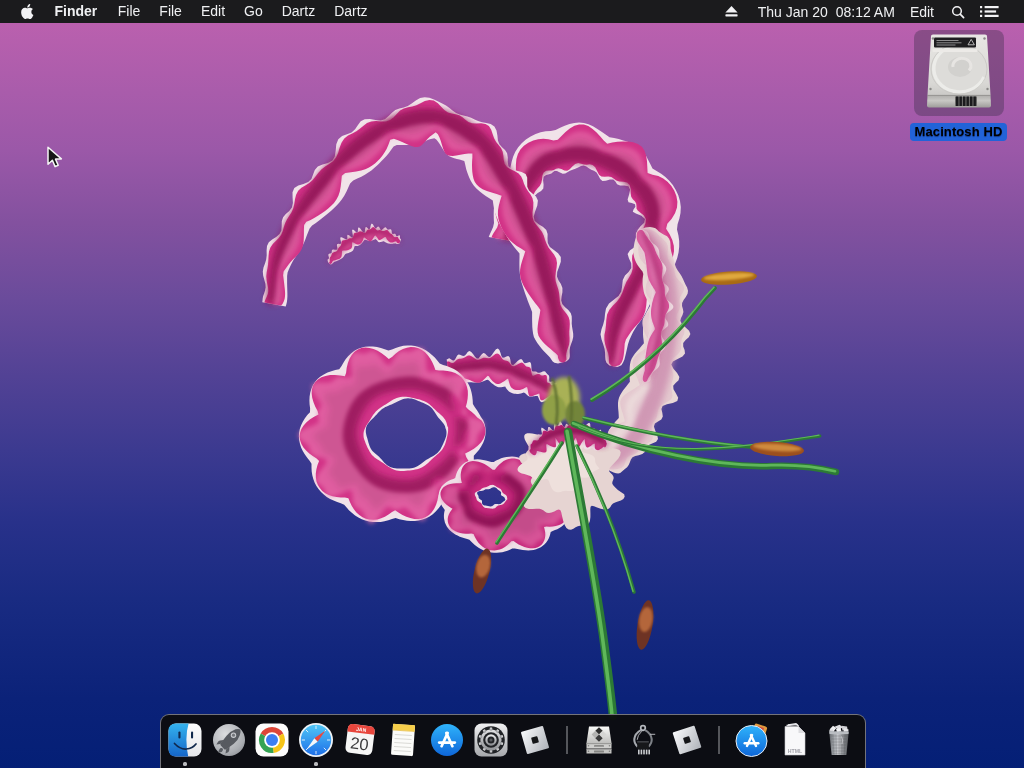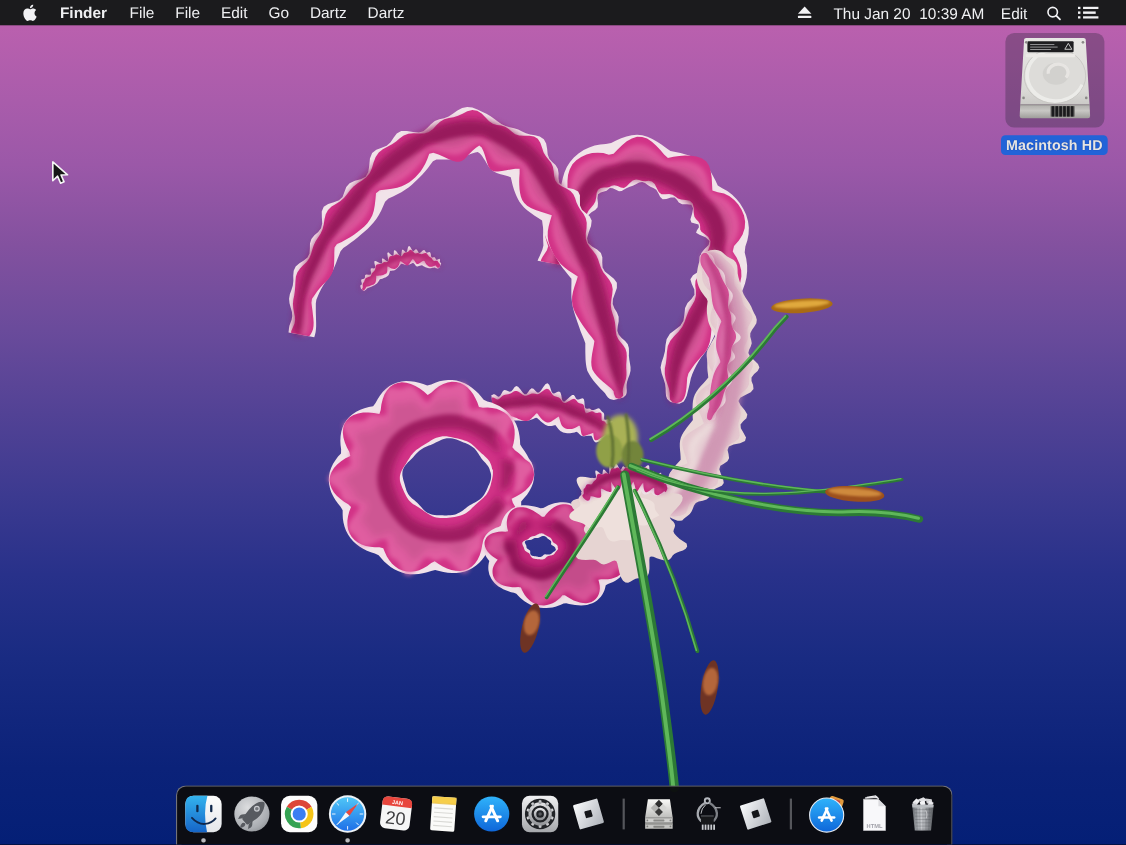--- a/index.html
+++ b/index.html
@@ -22,21 +22,21 @@
   .menu-item.app{font-weight:700;padding:0 11px;}
   #apple-menu{padding:0 10px 0 21px;display:flex;align-items:center;}
   #menubar .right{position:absolute;right:0;top:0;height:23px;display:flex;
     align-items:center;padding-right:25px;}
   .status-item{padding:0 8px;white-space:nowrap;display:flex;align-items:center;text-align:center;}
   
   #hd-icon{position:absolute;left:914px;top:30px;width:90px;height:86px;
     background:rgba(48,40,62,0.34);border-radius:8px;}
   #hd-icon svg{position:absolute;left:8px;top:3px;}
   #hd-label{position:absolute;left:910px;top:123px;width:97px;height:18px;
-    background:#2263d8;border-radius:4px;color:#e5e5e5;font-size:13px;
+    background:#2263d8;border-radius:4px;color:#000000;font-size:13px;
     font-weight:700;text-align:center;line-height:18px;
     text-shadow:0 0.5px 1px rgba(0,0,30,0.45);letter-spacing:0.1px;}
   
   #dock{position:absolute;left:160px;top:714px;width:706px;height:54px;
     background:rgba(13,13,15,0.96);
     border:1.5px solid rgba(185,185,192,0.6);border-bottom:none;
     border-radius:9px 9px 0 0;box-sizing:border-box;
     display:flex;align-items:flex-start;gap:7.7px;padding:7px 0 0 6px;}
   .dock-item{width:36px;height:36px;position:relative;flex:none;}
   .dock-item svg{display:block;}
@@ -169,21 +169,21 @@
       <span class="menu-item">Dartz</span>
     </div>
     <div class="right">
       <span class="status-item">
         <svg width="15" height="13" viewBox="0 0 15 13">
           <path fill="#f2f2f4" d="M7.5 1 L13.6 7.4 H1.4 Z"></path>
           <rect x="1.4" y="9.3" width="12.2" height="2.1" rx="0.6" fill="#f2f2f4"></rect>
         </svg>
       </span>
       <span class="status-item" style="padding-left:11px">Thu Jan 20</span>
-      <span class="status-item" style="padding-left:0">10:39 AM</span>
+      <span class="status-item" style="padding-left:0">08:12 AM</span>
       <span class="status-item" style="padding-left:7px">Edit</span>
       <span class="status-item" style="padding-left:9px">
         <svg width="14" height="14" viewBox="0 0 14 14">
           <circle cx="6" cy="6" r="4.3" fill="none" stroke="#f2f2f4" stroke-width="1.5"></circle>
           <line x1="9.2" y1="9.2" x2="12.6" y2="12.6" stroke="#f2f2f4" stroke-width="1.7" stroke-linecap="round"></line>
         </svg>
       </span>
       <span class="status-item" style="padding-left:7px;padding-right:0">
         <svg width="19" height="11" viewBox="0 0 19 11">
           <rect x="0" y="0" width="2.2" height="2.2" fill="#f2f2f4"></rect>

